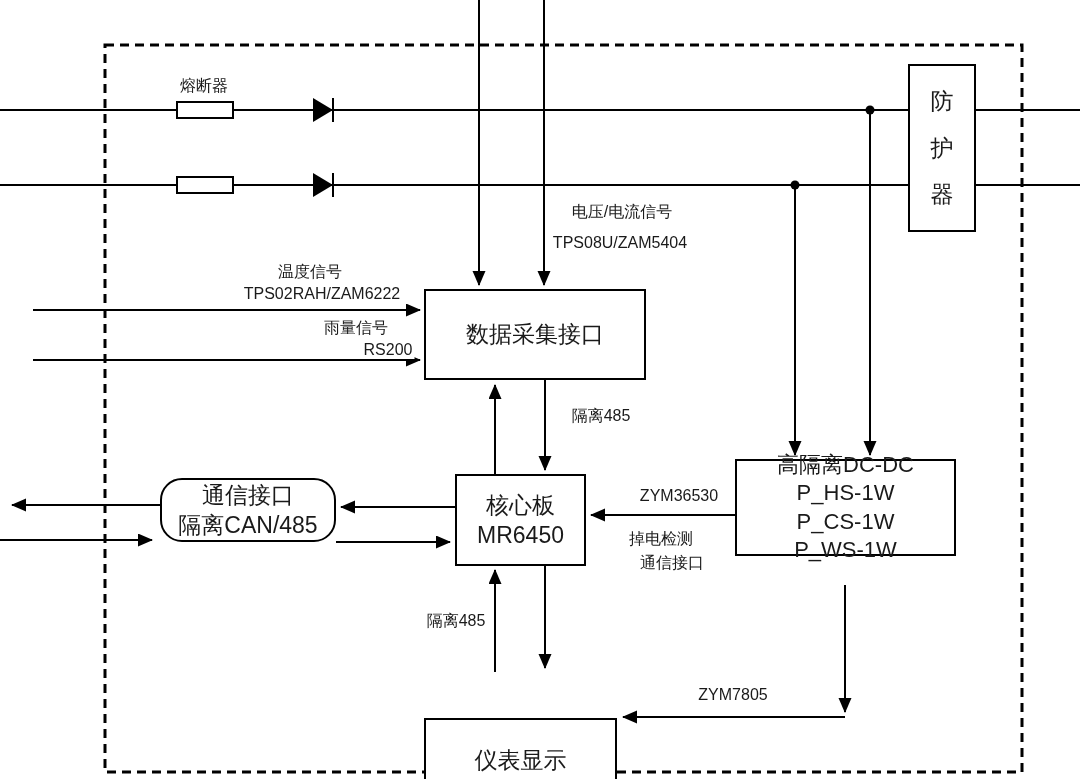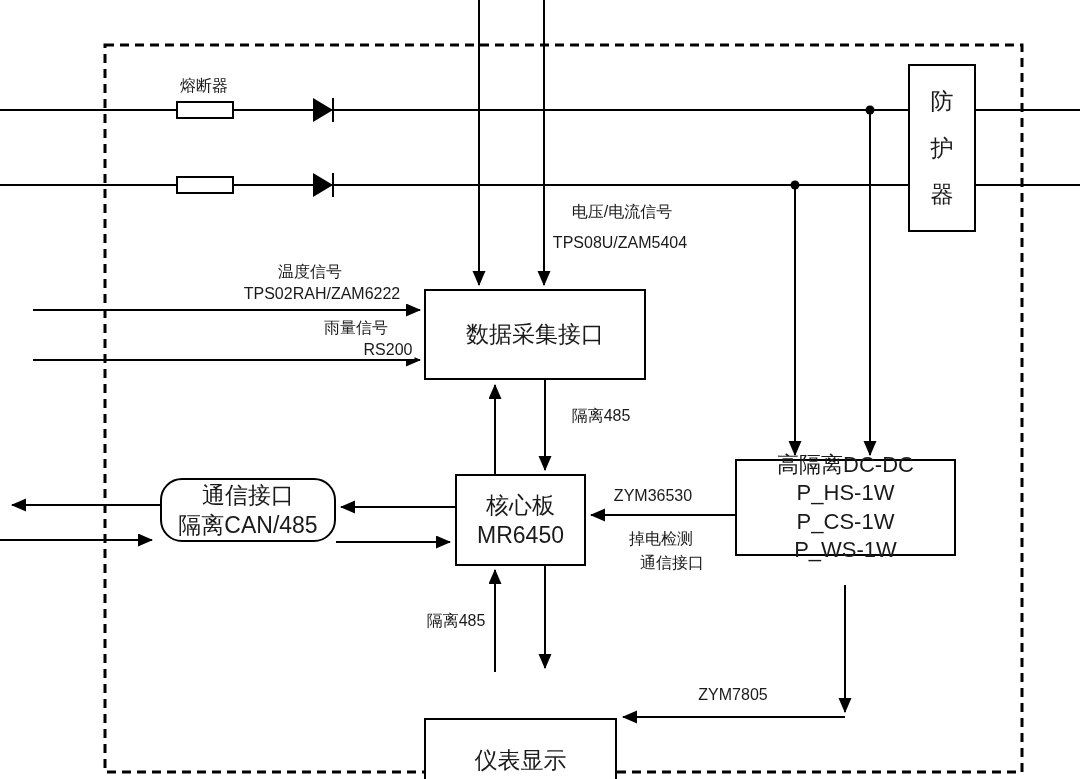--- a/index.html
+++ b/index.html
@@ -118,21 +118,21 @@
   <div class="lbl" style="left:620px;top:226px;margin-top:8px;">TPS08U/ZAM5404</div>
 
   <div class="lbl" style="left:310px;top:262px;">温度信号</div>
   <div class="lbl" style="left:322px;top:285px;">TPS02RAH/ZAM6222</div>
 
   <div class="lbl" style="left:356px;top:318px;">雨量信号</div>
   <div class="lbl" style="left:356px;top:341px;margin-left:32px;">RS200</div>
 
   <div class="lbl" style="left:601px;top:406px;">隔离485</div>
 
-  <div class="lbl" style="left:653px;top:487px;text-align:right;">ZYM36530</div>
+  <div class="lbl" style="left:679px;top:487px;text-align:right;">ZYM36530</div>
   <div class="lbl" style="left:661px;top:529px;">掉电检测</div>
   <div class="lbl" style="left:672px;top:553px;">通信接口</div>
 
   <div class="lbl" style="left:456px;top:611px;">隔离485</div>
 
   <div class="lbl" style="left:733px;top:686px;">ZYM7805</div>
 
 </div>
 
 </body></html>

